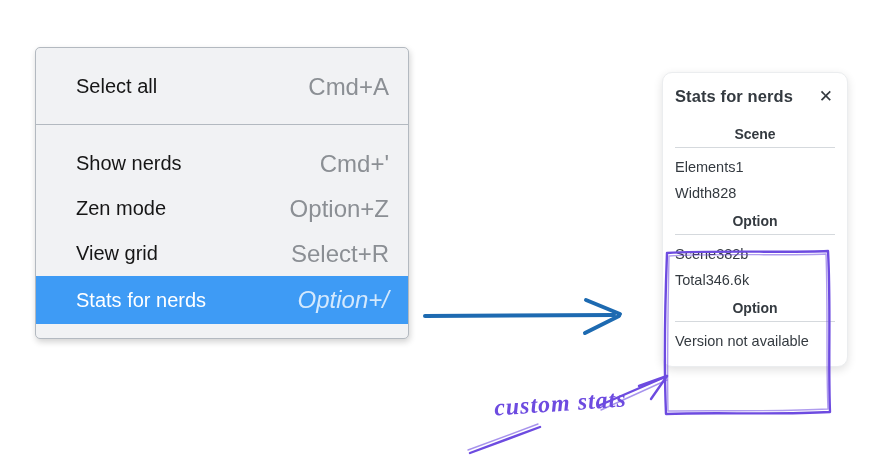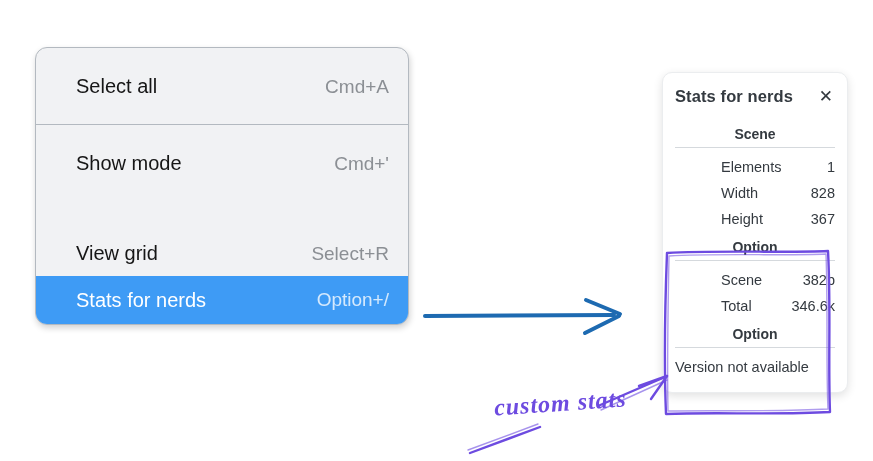--- a/index.html
+++ b/index.html
@@ -5,56 +5,56 @@
   * { margin:0; padding:0; box-sizing:border-box; }
   html,body { width:873px; height:461px; background:#ffffff; overflow:hidden;
               font-family:"Liberation Sans", sans-serif; }
   #stage { position:relative; width:873px; height:461px; }
 
   
   .menu {
     position:absolute; left:35px; top:47px; width:374px;
     background:#f1f2f4;
     border:1.5px solid #b3b9c0;
-    border-radius:12px;
+    border-radius:5px;
     box-shadow:1px 3px 6px rgba(0,0,0,.18);
-    padding:16px 0 0 0;
+    padding:16px 0 14px 0;
     font-size:20px;
     overflow:hidden;
   }
   .menu-item {
     height:45px;
     display:flex; align-items:center; justify-content:space-between;
     padding:0 19px 0 40px;
     color:#161616;
     cursor:default;
   }
-  .menu-item .shortcut { color:#8b8f94; font-size:19px; }
+  .menu-item .shortcut { color:#8b8f94; font-size:24px; }
   .menu-sep { border-top:1.5px solid #b3b9c0; margin:15px 0 16px 0; }
   .menu-item.selected {
     background:#3e9bf5; color:#ffffff; height:48px;
   }
-  .menu-item.selected .shortcut { color:rgba(255,255,255,.78); }
+  .menu-item.selected .shortcut { color:rgba(255,255,255,.78);font-style:italic; }
 
   
   .panel {
     position:absolute; left:662px; top:72px; width:186px;
     background:#ffffff;
     border:1px solid #ebedef;
     border-radius:10px;
     box-shadow:0 3px 10px rgba(0,0,0,.12);
     padding:14px 12px 12px 12px;
     font-size:14.5px; color:#343a40;
   }
   .panel-title-row { display:flex; justify-content:space-between; align-items:center; margin-bottom:20px; }
   .panel-title { font-weight:bold; font-size:16.5px; letter-spacing:.1px; }
   .close-btn { font-size:17px; color:#343a40; cursor:pointer; line-height:1; padding:1px 2px; }
   .sec-heading { text-align:center; font-weight:bold; font-size:14px; margin:7px 0 5px 0; }
   .sec-rule { border:none; border-top:1px solid #d5d9dd; margin:2px 0 6px 0; }
-  .stat-row { display:flex; justify-content:space-between; line-height:26px;margin-left:46px; }
+  .stat-row { display:flex; line-height:26px; }
   .stat-note { line-height:26px; }
 
   
   .overlay { position:absolute; pointer-events:none; }
   .annotation-label {
     position:absolute; left:494px; top:390px;
     font-family:cursive;
     font-style:italic; font-weight:bold;
     font-size:24px; letter-spacing:1px;
     color:#6d4be0;
@@ -67,24 +67,26 @@
 
 <div id="stage">
 
   <div class="menu">
     <div class="menu-item">
       <span>Select all</span>
       <span class="shortcut">Cmd+A</span>
     </div>
     <div class="menu-sep"></div>
     <div class="menu-item">
-      <span>Show mode</span>
+      <span>Show nerds</span>
       <span class="shortcut">Cmd+'</span>
     </div>
     <div class="menu-item">
+      <span>Zen mode</span>
+      <span class="shortcut">Option+Z</span>
     </div>
     <div class="menu-item">
       <span>View grid</span>
       <span class="shortcut">Select+R</span>
     </div>
     <div class="menu-item selected">
       <span>Stats for nerds</span>
       <span class="shortcut">Option+/</span>
     </div>
   </div>
@@ -106,24 +108,20 @@
     <div class="sec">
       <div class="sec-heading">Scene</div>
       <hr class="sec-rule">
       <div class="stat-row">
         <span>Elements</span>
         <span>1</span>
       </div>
       <div class="stat-row">
         <span>Width</span>
         <span>828</span>
-      </div>
-      <div class="stat-row">
-        <span>Height</span>
-        <span>367</span>
       </div>
     </div>
 
     <div class="sec">
       <div class="sec-heading">Option</div>
       <hr class="sec-rule">
       <div class="stat-row">
         <span>Scene</span>
         <span>382b</span>
       </div>

